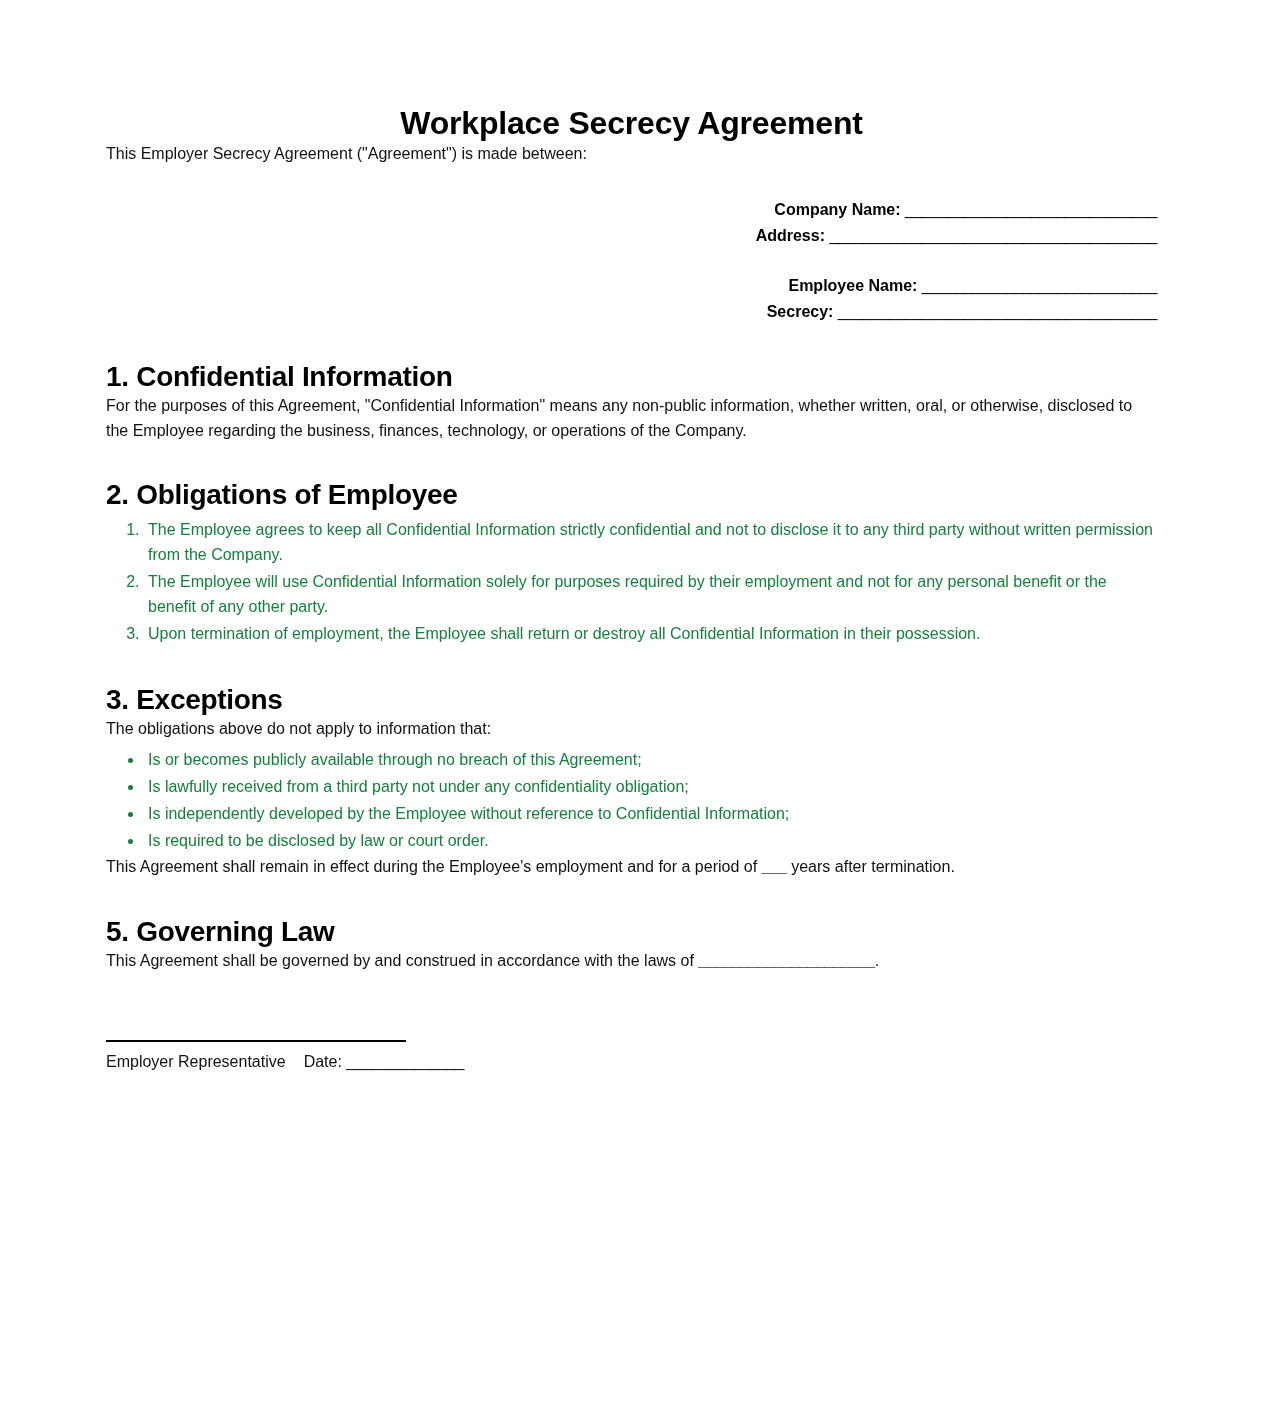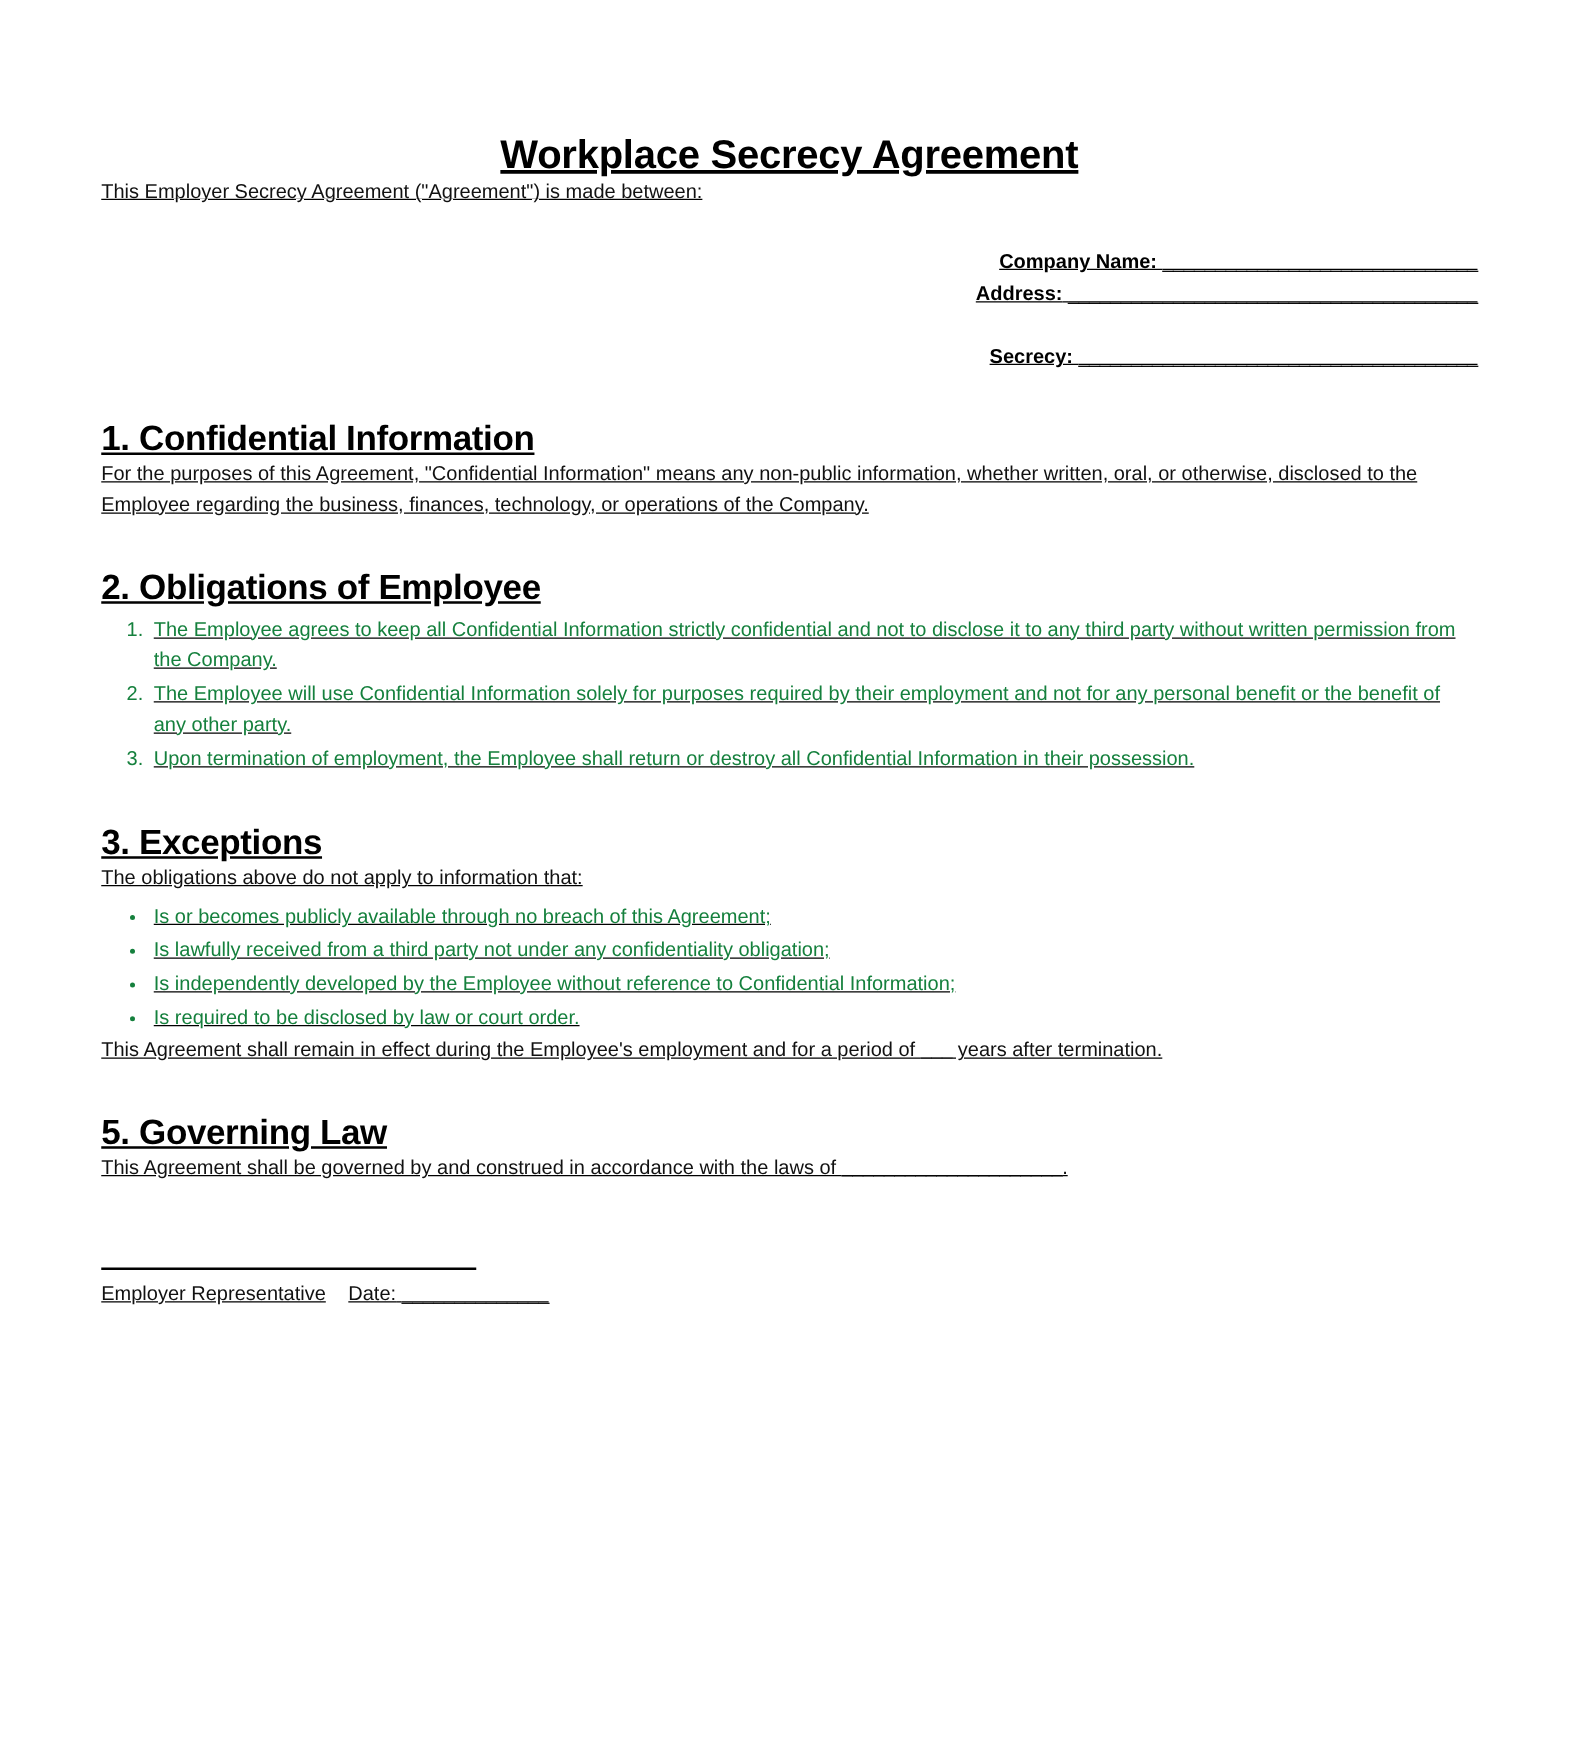--- a/index.html
+++ b/index.html
@@ -14,23 +14,22 @@
     font-family: "Liberation Sans", sans-serif;
     color: #000000;
     -webkit-font-smoothing: antialiased;
   }
 
   .page {
     position: relative;
     width: 1263px;
     height: 1099px;
     box-sizing: border-box;
-    padding: 0 81px;
+    padding: 0 106px;
     overflow: hidden;
-    text-decoration: underline;
   }
 
   .doc-title {
     margin: 0;
     padding-top: 104px;
     text-align: center;
     font-size: 32px;
     font-weight: bold;
     line-height: 1.2;
     letter-spacing: -0.2px;
@@ -143,20 +142,24 @@
     <div class="party-line">
       <span class="party-label">Company Name:</span>
       <span class="blank-line">______________________________</span>
     </div>
     <div class="party-line">
       <span class="party-label">Address:</span>
       <span class="blank-line">_______________________________________</span>
     </div>
     <div class="party-gap"></div>
     <div class="party-line">
+      <span class="party-label">Employee Name:</span>
+      <span class="blank-line">____________________________</span>
+    </div>
+    <div class="party-line">
       <span class="party-label">Secrecy:</span>
       <span class="blank-line">______________________________________</span>
     </div>
   </div>
 
   <h2 class="section-heading">1. Confidential Information</h2>
   <p class="body-text section-body">For the purposes of this Agreement, "Confidential Information" means any non-public information, whether written, oral, or otherwise, disclosed to the Employee regarding the business, finances, technology, or operations of the Company.</p>
 
   <h2 class="section-heading">2. Obligations of Employee</h2>
   <ol class="doc-list">

